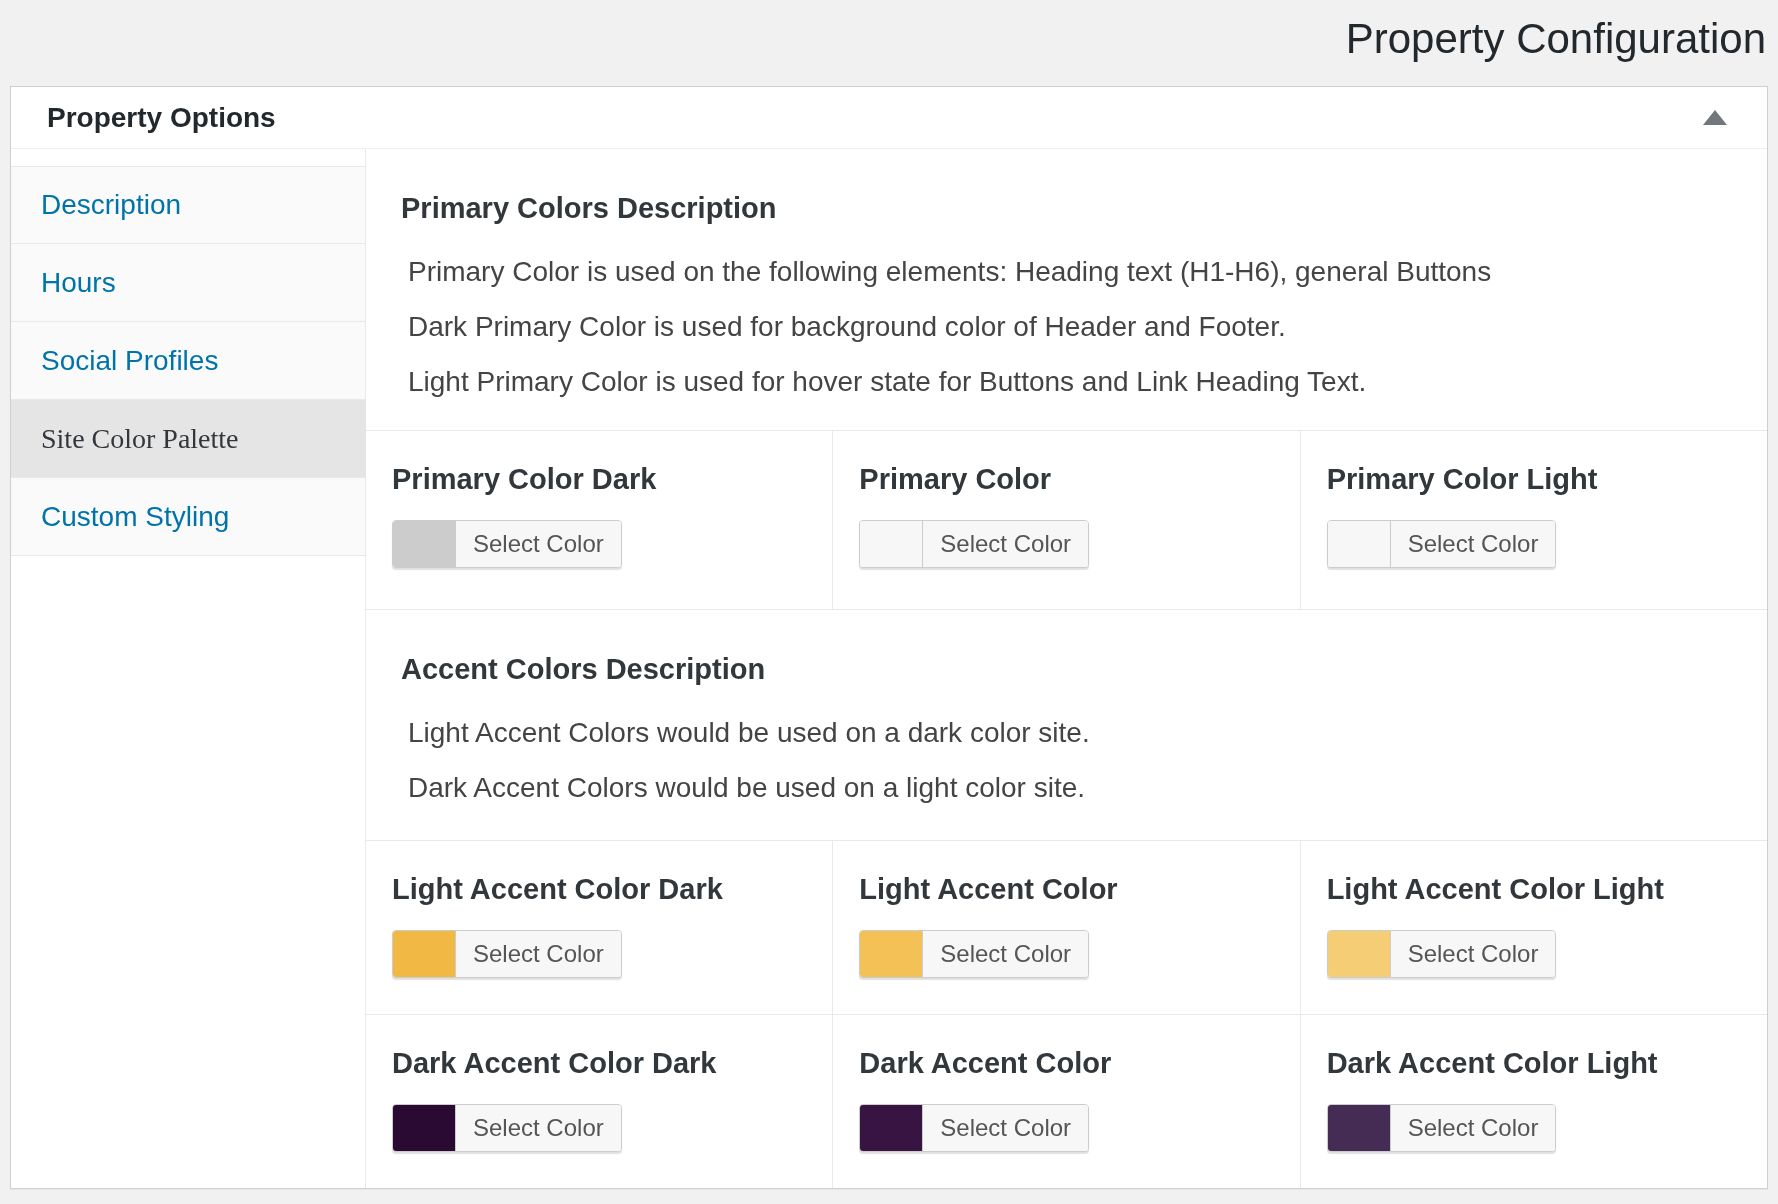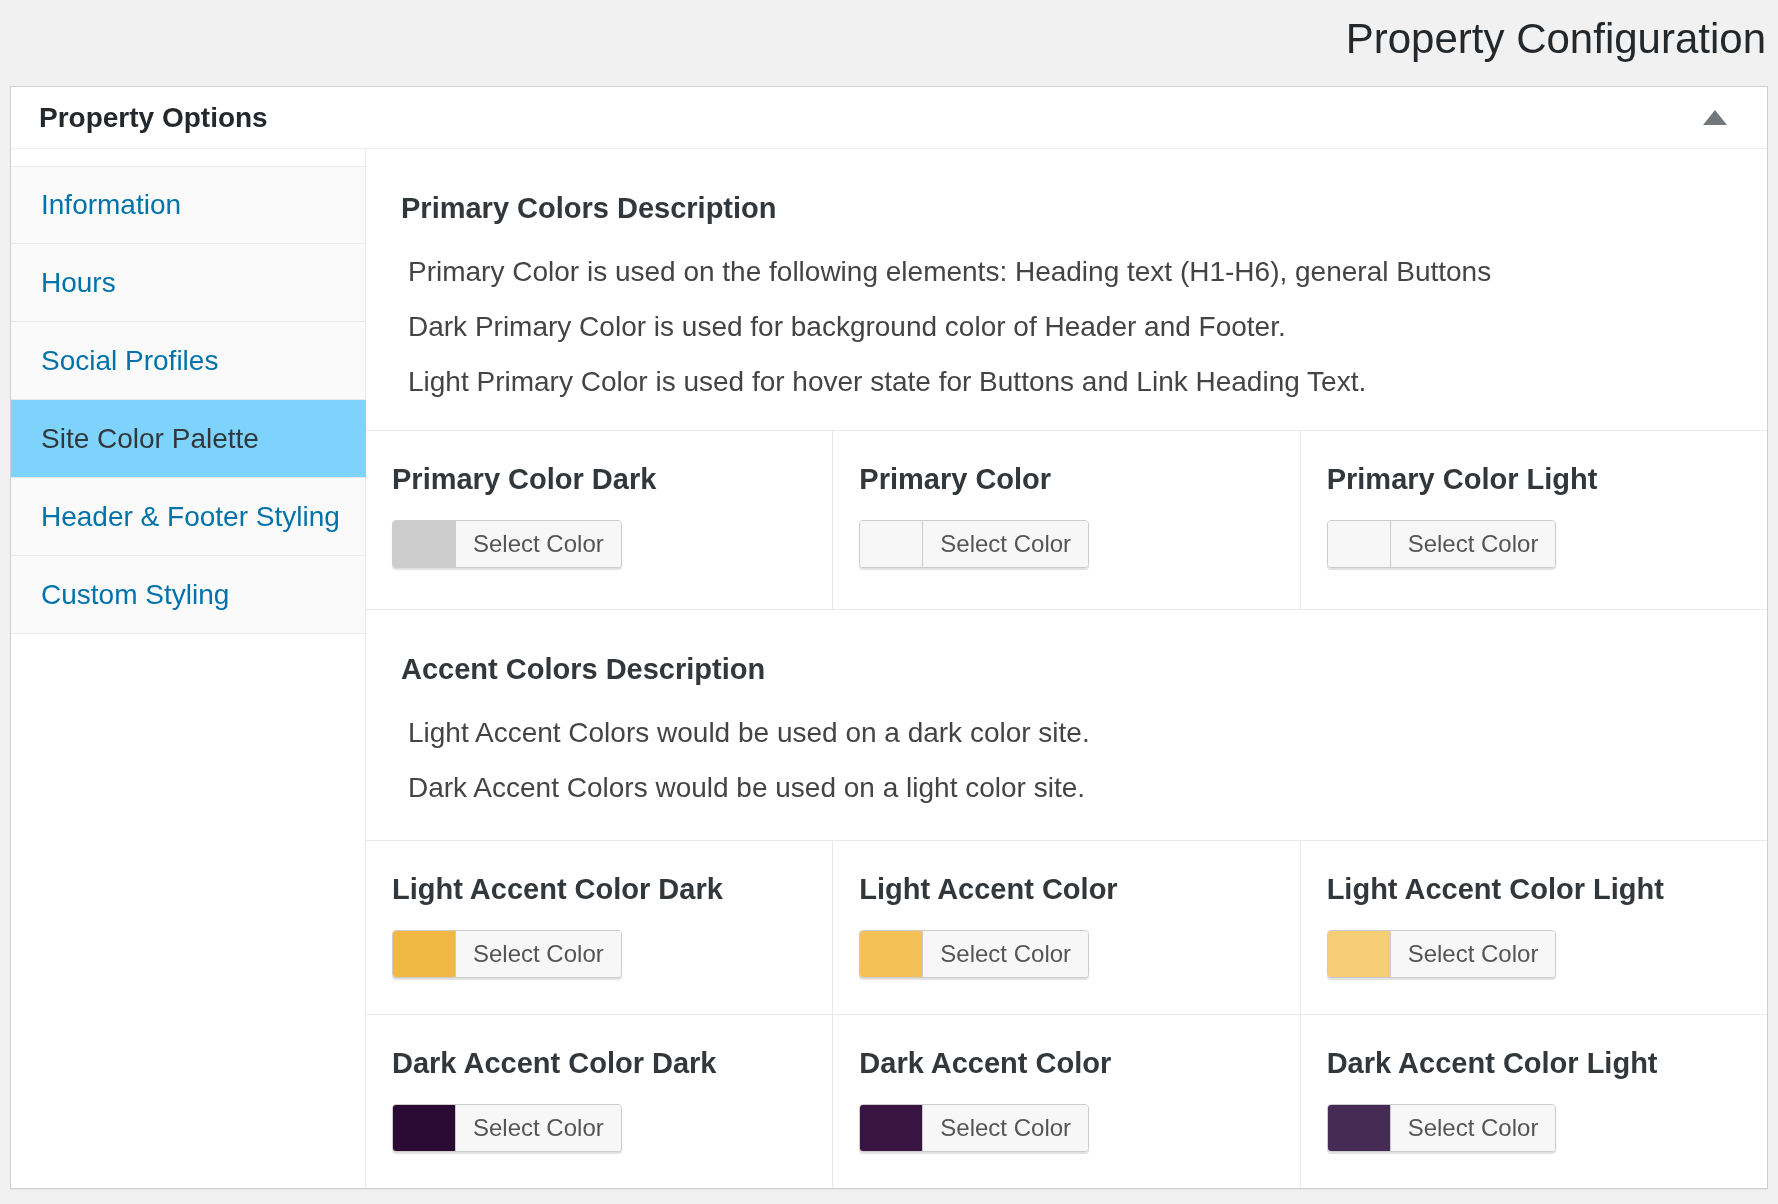--- a/index.html
+++ b/index.html
@@ -29,21 +29,21 @@
   }
   .postbox-header {
     display: flex;
     align-items: center;
     justify-content: space-between;
     height: 62px;
     padding: 0 32px 0 28px;
     border-bottom: 1px solid #eeeeee;
   }
   .postbox-header h2 {
-    margin: 0;
+    margin: 8px;
     font-size: 28px;
     font-weight: 700;
     color: #23282d;
   }
   .toggle-btn {
     background: none;
     border: none;
     padding: 8px;
     cursor: pointer;
   }
@@ -75,23 +75,24 @@
     background: #fafafa;
     border-bottom: 1px solid #e9e9e9;
     font-size: 28px;
     color: #0073aa;
     cursor: pointer;
   }
   .tab:first-child { border-top: 1px solid #e9e9e9; }
   .tab--active {
     position: relative;
     margin-right: -1px;
-    background: #7dd3fc;
+    background: #e5e5e5;
     color: #32373c;
     cursor: default;
+    font-family: Liberation Serif, serif;
   }
   .content { flex: 1; background: #ffffff; }
   .row { border-bottom: 1px solid #e9e9e9; }
   .row:last-child { border-bottom: none; }
   .desc-row { padding: 34px 40px 0 26px; }
   .desc-row--primary { height: 282px; }
   .desc-row--accent { height: 231px; }
   .section-heading {
     margin: 9px;
     font-size: 29px;
@@ -160,33 +161,30 @@
       <h2>Property Options</h2>
       <button class="toggle-btn">
         <span class="arrow-up"></span>
       </button>
     </div>
 
     <div class="postbox-body">
 
       <ul class="tabs">
         <li class="tab">
-          <span>Information</span>
+          <span>Description</span>
         </li>
         <li class="tab">
           <span>Hours</span>
         </li>
         <li class="tab">
           <span>Social Profiles</span>
         </li>
         <li class="tab tab--active">
           <span>Site Color Palette</span>
-        </li>
-        <li class="tab">
-          <span>Header &amp; Footer Styling</span>
         </li>
         <li class="tab">
           <span>Custom Styling</span>
         </li>
       </ul>
 
       <div class="content">
 
         <div class="row desc-row desc-row--primary">
           <h3 class="section-heading">Primary Colors Description</h3>

